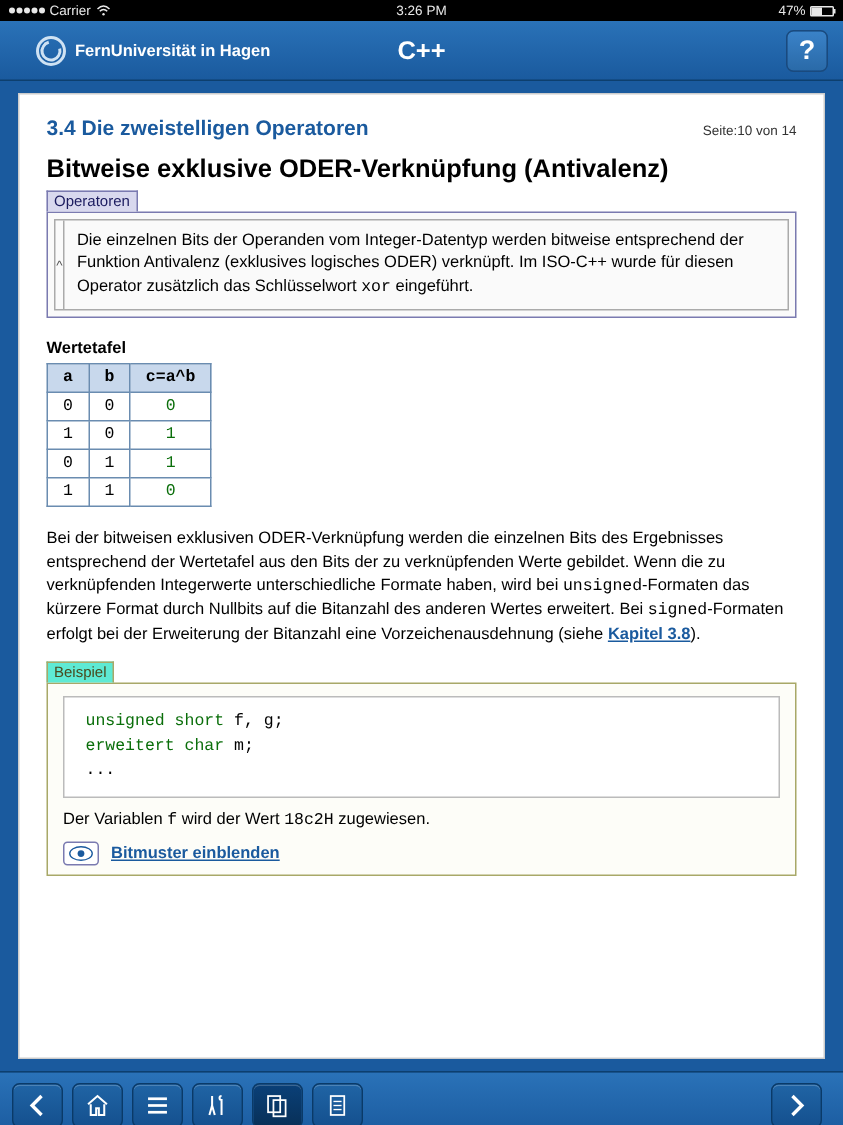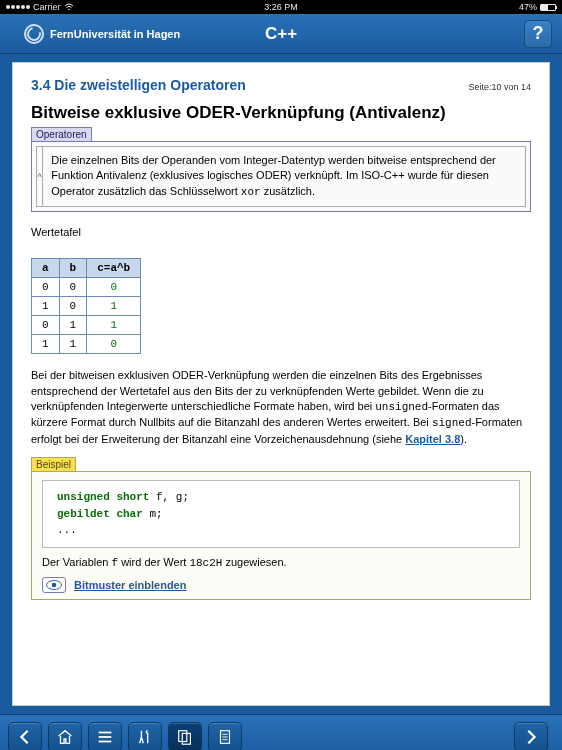--- a/index.html
+++ b/index.html
@@ -56,31 +56,31 @@
   .page-info { font-size:9px; color:#333;}
   .subtitle { font-weight:bold; font-size:17px; margin-bottom:4px;}
   .box-label { font-size:10px; padding:1px 4px; display:inline-block; border:1px solid #888; border-bottom:none; background:#e8e8e8;}
   .def-label { border-color:#7a7ab0; background:#d8d8ee; color:#1a1a5e;}
   .box-wrap { margin-bottom:14px;}
   .definition-box { border:1px solid #7a7ab0; background:#fafafa; padding:0;}
   .definition-inner { display:flex; align-items:stretch; border:1px solid #aaa; margin:4px;}
   .def-toggle { width:14px; display:flex; align-items:center; justify-content:center; font-size:9px; color:#555; border-right:1px solid #aaa; cursor:pointer;}
   .def-text { padding:6px 8px; font-size:11px; line-height:1.4;}
   .mono { font-family: "Courier New", monospace; }
-  .heading-small { font-weight:normal; font-size:11px; margin:10px 0 20px;}
+  .heading-small { font-weight:bold; font-size:11px; margin:10px 0 4px;}
   table.truth { border-collapse:collapse; margin-bottom:14px;}
   table.truth th, table.truth td { border:1px solid #6a8cb0; padding:3px 10px; font-size:11px; text-align:center; font-family:"Courier New",monospace;}
   table.truth th { background:#c8d8ec; font-weight:bold;}
   table.truth td.result { color:#0a6e0a;}
   .para { font-size:11px; line-height:1.4; margin-bottom:10px;}
   .link { color:#1a5a9e; text-decoration:underline; cursor:pointer;font-weight:bold;}
-  .bsp-label { border-color:#a8a868; background:#fde047; color:#4a4a1e;}
+  .bsp-label { border-color:#a8a868; background:#5eead4; color:#4a4a1e;}
   .beispiel-box { border:1px solid #a8a868; background:#fdfdf8; padding:6px 0;}
   .code-box { border:1px solid #bbb; margin:2px 10px 8px; padding:8px 14px; font-family:"Courier New",monospace; font-size:11px; line-height:1.5; background:#fff;}
-  .kw { color:#0a6e0a; font-weight:bold;margin-top:16px;}
+  .kw { color:#0a6e0a; font-weight:normal;margin-top:16px;}
   .beispiel-text { padding:0 10px 4px; font-size:11px;}
   .eye-link { display:flex; align-items:center; gap:8px; padding:4px 10px 0;}
   .eye-icon { width:24px; height:16px; background:#fff; border:1px solid #7a7ab0; border-radius:3px; display:flex; align-items:center; justify-content:center;}
   .eye-icon svg { width:18px; height:12px;}
   .toolbar {
     height: 44px;
     background: linear-gradient(#2a72b8, #1a5a9e);
     display:flex; align-items:center; padding:0 8px;
     position:relative;
     border-top:1px solid #0d3f6e;
@@ -142,21 +142,21 @@
     <div class="page-info">Seite:10 von 14</div>
   </div>
   <div class="subtitle">Bitweise exklusive ODER-Verknüpfung (Antivalenz)</div>
 
   <div class="box-wrap">
     <span class="box-label def-label">Operatoren</span>
     <div class="definition-box">
       <div class="definition-inner">
         <div class="def-toggle">^</div>
         <div class="def-text">
-          <span>Die einzelnen Bits der Operanden vom Integer-Datentyp werden bitweise entsprechend der Funktion Antivalenz (exklusives logisches ODER) verknüpft. Im ISO-C++ wurde für diesen Operator zusätzlich das Schlüsselwort </span><span class="mono">xor</span><span> zusätzlich.</span>
+          <span>Die einzelnen Bits der Operanden vom Integer-Datentyp werden bitweise entsprechend der Funktion Antivalenz (exklusives logisches ODER) verknüpft. Im ISO-C++ wurde für diesen Operator zusätzlich das Schlüsselwort </span><span class="mono">xor</span><span> eingeführt.</span>
         </div>
       </div>
     </div>
   </div>
 
   <div class="heading-small">Wertetafel</div>
   <table class="truth">
     <tbody>
         <tr>
       <th>a</th>
@@ -188,21 +188,21 @@
 
   <div class="para">
     <span>Bei der bitweisen exklusiven ODER-Verknüpfung werden die einzelnen Bits des Ergebnisses entsprechend der Wertetafel aus den Bits der zu verknüpfenden Werte gebildet. Wenn die zu verknüpfenden Integerwerte unterschiedliche Formate haben, wird bei </span><span class="mono">unsigned</span><span>-Formaten das kürzere Format durch Nullbits auf die Bitanzahl des anderen Wertes erweitert. Bei </span><span class="mono">signed</span><span>-Formaten erfolgt bei der Erweiterung der Bitanzahl eine Vorzeichenausdehnung (siehe </span><span class="link">Kapitel 3.8</span><span>).</span>
   </div>
 
   <div class="box-wrap">
     <span class="box-label bsp-label">Beispiel</span>
     <div class="beispiel-box">
       <div class="code-box">
         <div><span class="kw">unsigned short</span><span> f, g;</span></div>
-        <div><span class="kw">gebildet char</span><span> m;</span></div>
+        <div><span class="kw">erweitert char</span><span> m;</span></div>
         <div>...</div>
       </div>
       <div class="beispiel-text">
         <span>Der Variablen </span><span class="mono">f</span><span> wird der Wert </span><span class="mono">18c2H</span><span> zugewiesen.</span>
       </div>
       <div class="eye-link">
         <div class="eye-icon">
           <svg viewBox="0 0 24 16">
               <ellipse cx="12" cy="8" rx="10" ry="6" fill="none" stroke="#1a5a9e" stroke-width="1.2"></ellipse>
               <circle cx="12" cy="8" r="3" fill="#1a5a9e"></circle>

